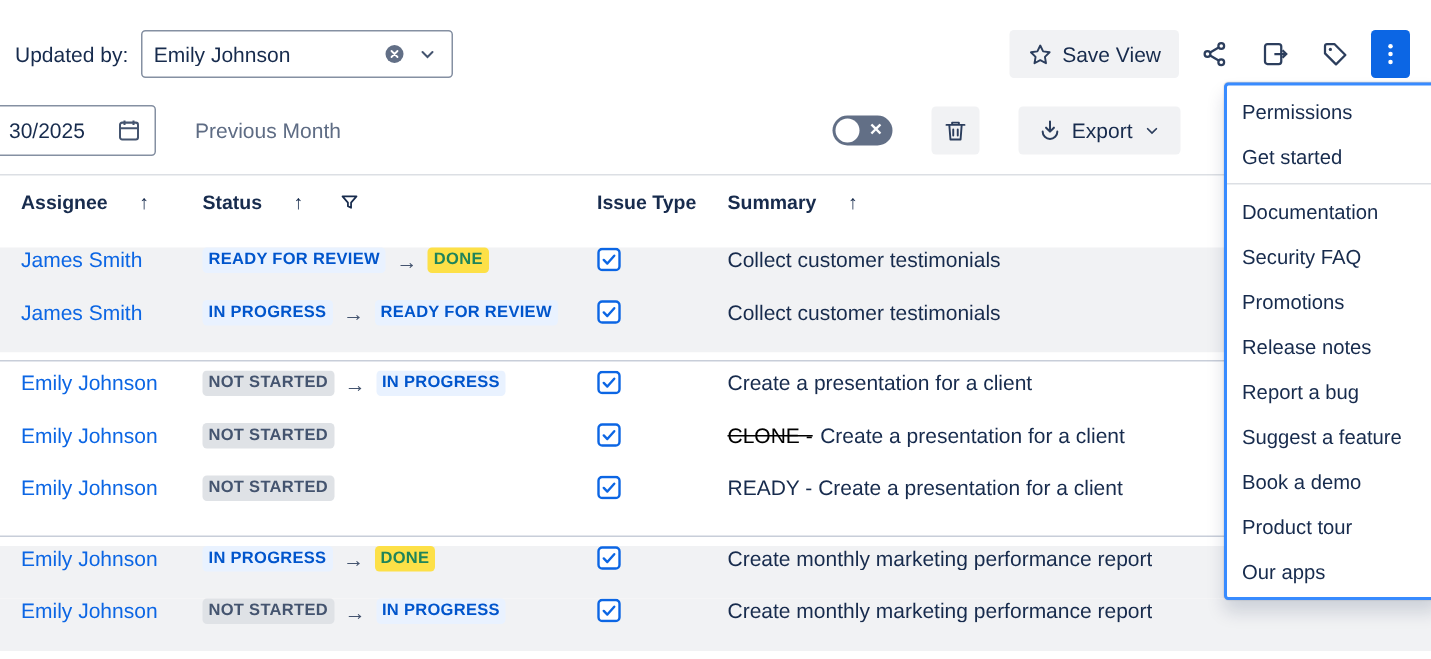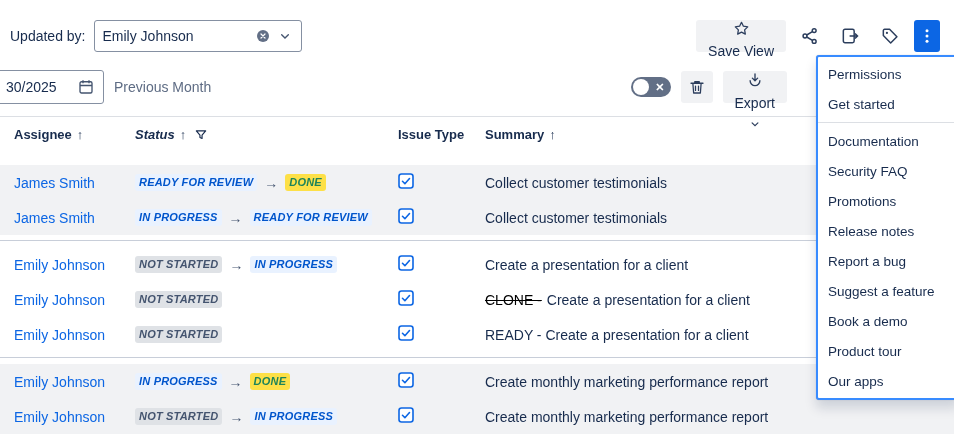--- a/index.html
+++ b/index.html
@@ -22,36 +22,35 @@
     width: 208px; height: 32px; border: 1px solid #8590A2; border-radius: 3px;
     display: flex; align-items: center; gap: 6px; padding: 0 8px; background: #fff; cursor: pointer;
   }
   .combobox .value { flex: 1; font-size: 14px; color: #172B4D; white-space: nowrap; overflow: hidden; }
   .spacer { flex: 1; }
   .btn {
     height: 32px; display: inline-flex; align-items: center; gap: 6px; padding: 0 12px;
     background: #F1F2F4; border: none; border-radius: 3px;
     font-size: 14px; font-weight: 500; color: #172B4D; cursor: pointer; font-family: inherit;
     white-space: nowrap;
-    flex-direction: column;
   }
   .icon-btn {
     width: 32px; height: 32px; display: flex; align-items: center; justify-content: center;
     background: transparent; border: none; border-radius: 3px; cursor: pointer;
   }
   .kebab-btn {
     width: 26px; height: 32px; background: #0C66E4; border: none; border-radius: 3px;
     display: flex; align-items: center; justify-content: center; cursor: pointer;
   }
   .iconwrap { display: inline-flex; align-items: center; justify-content: center; }
 
   
   .toolbar {
     position: absolute; top: 66px; left: 0; width: 100%; height: 42px;
-    display: flex; align-items: center; gap: 10px; padding-right: 167px;
+    display: flex; align-items: center; gap: 26px; padding-right: 167px;
   }
   .datebox {
     margin-left: -42px; width: 146px; height: 34px; flex-shrink: 0;
     border: 1px solid #8590A2; border-radius: 3px; background: #fff;
     display: flex; align-items: center; gap: 8px; padding: 0 8px 0 47px; cursor: pointer;
   }
   .datebox .value { flex: 1; font-size: 14px; color: #172B4D; white-space: nowrap; }
   .prev-month { font-size: 14px; color: #5E6C84; cursor: pointer; white-space: nowrap; }
   .keep-label { font-size: 14px; color: #172B4D; white-space: nowrap; }
   .toggle {
@@ -61,27 +60,27 @@
   .toggle .knob { position: absolute; left: 2px; top: 2px; width: 16px; height: 16px; background: #fff; border-radius: 50%; }
   .toggle .xmark { position: absolute; right: 6px; top: 3px; color: #fff; font-size: 11px; font-weight: bold; line-height: 14px; }
 
   
   .table { position: absolute; top: 116px; left: 0; width: 100%; }
   .thead {
     display: flex; align-items: center; height: 36px; padding: 0 14px;
     border-top: 1px solid #DCDFE4; font-size: 13px; font-weight: bold; color: #172B4D;
   }
   .c-assignee { width: 121px; flex-shrink: 0; }
-  .c-status { width: 263px; flex-shrink: 0; display: flex; align-items: center; font-style: italic; }
+  .c-status { width: 263px; flex-shrink: 0; display: flex; align-items: center; }
   .c-type { width: 87px; flex-shrink: 0; }
   .c-summary { flex: 1; display: flex; align-items: center; min-width: 0; }
-  .hcell { display: flex; align-items: center; gap: 5px; cursor: pointer; }
+  .hcell { display: flex; align-items: center; gap: 21px; cursor: pointer; }
   .sort-arrow { font-weight: bold; font-size: 13px; color: #172B4D; }
   .tbody { padding-top: 13px; }
-  .trow { display: flex; align-items: center; height: 35px; padding: 0 14px; font-size: 14px; background: #fff; }
+  .trow { display: flex; align-items: flex-start; height: 35px; padding: 0 14px; font-size: 14px; background: #fff; }
   .trow.shaded { background: #F1F2F4; }
   .group-sep { height: 12px; background: #fff; position: relative; }
   .group-sep::after { content: ""; position: absolute; left: 0; right: 0; top: 5px; height: 1px; background: #C8CED9; }
   .link { color: #0C66E4; text-decoration: none; cursor: pointer; white-space: nowrap; }
   .badge {
     display: inline-block; font-size: 11px; font-weight: bold; padding: 2px 4px;
     border-radius: 3px; letter-spacing: 0.2px; white-space: nowrap; line-height: 13px;
   }
   .badge-blue  { color: #0055CC; background: #E9F2FF; }
   .badge-green { color: #1F845A; background: #fde047; }

